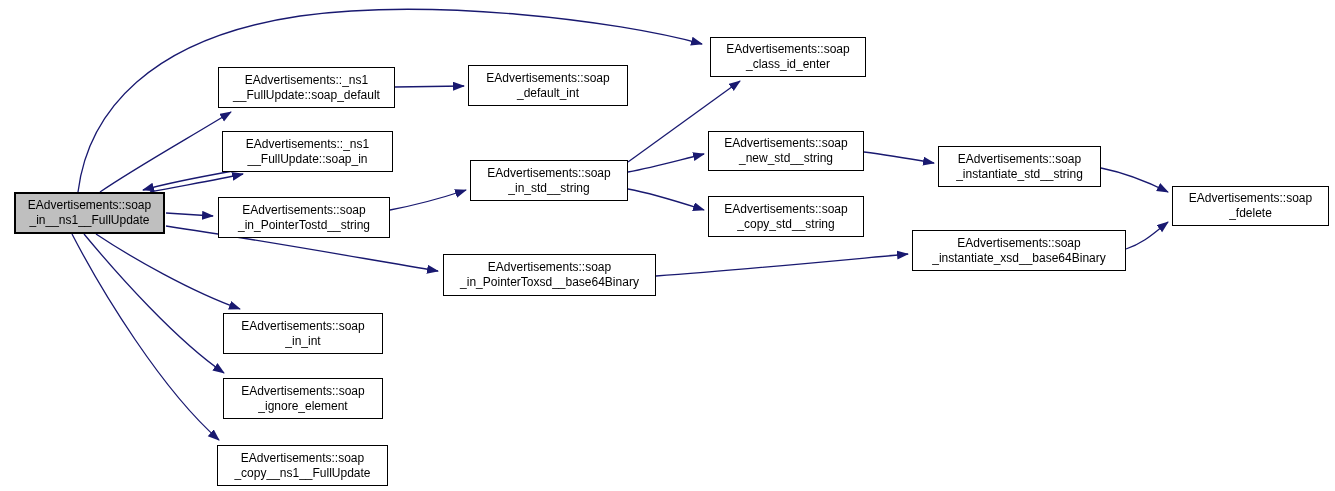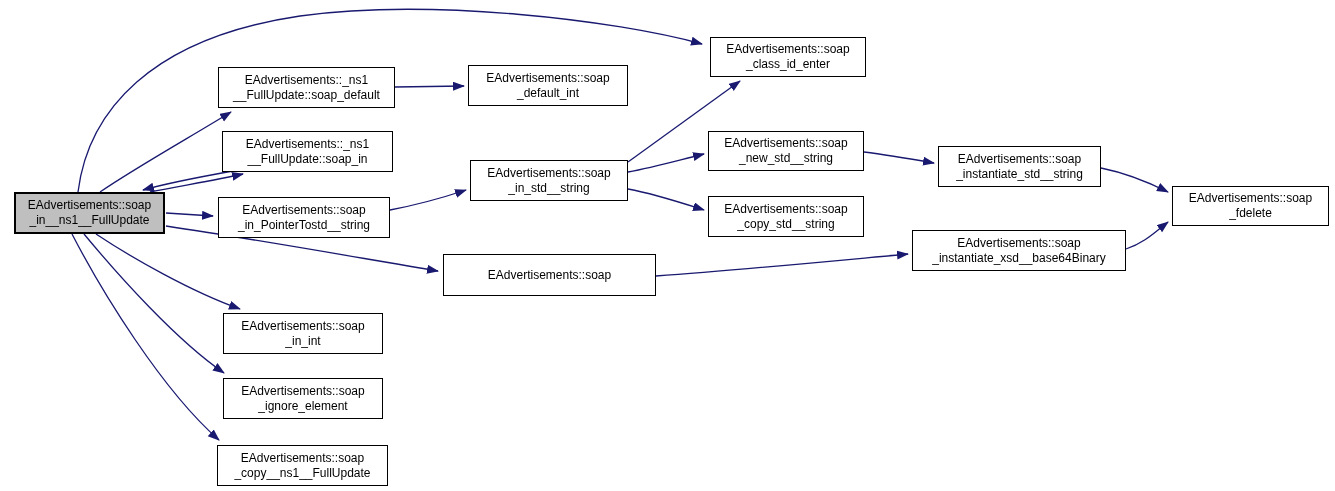--- a/index.html
+++ b/index.html
@@ -120,20 +120,21 @@
     <span>_fdelete</span>
   </div>
 
   <div class="node" style="left:912px;top:230px;width:214px;height:41px;">
     <span>EAdvertisements::soap</span>
     <span>_instantiate_xsd__base64Binary</span>
   </div>
 
   <div class="node" style="left:443px;top:254px;width:213px;height:42px;">
     <span>EAdvertisements::soap</span>
+    <span>_in_PointerToxsd__base64Binary</span>
   </div>
 
   <div class="node" style="left:223px;top:313px;width:160px;height:41px;">
     <span>EAdvertisements::soap</span>
     <span>_in_int</span>
   </div>
 
   <div class="node" style="left:223px;top:378px;width:160px;height:41px;">
     <span>EAdvertisements::soap</span>
     <span>_ignore_element</span>

